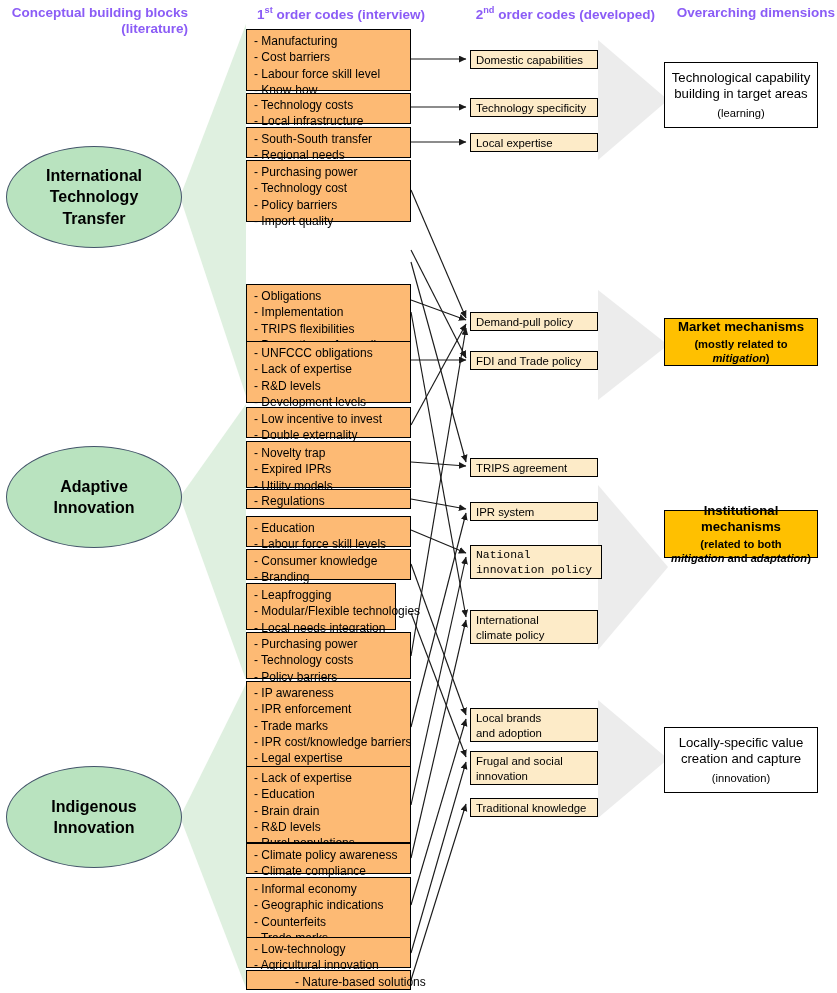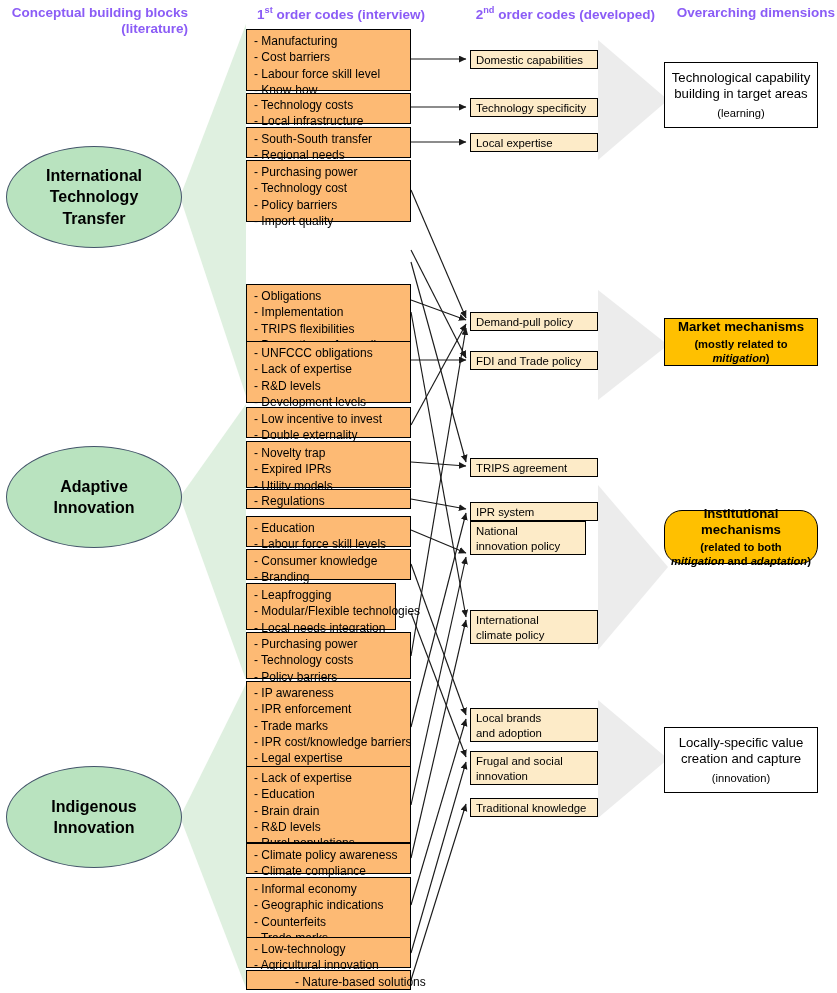--- a/index.html
+++ b/index.html
@@ -325,21 +325,21 @@
     </div>
     <div class="so-box" style="left:470px; top:351px; width:128px; height:19px;">
       <div>FDI and Trade policy</div>
     </div>
     <div class="so-box" style="left:470px; top:458px; width:128px; height:19px;">
       <div>TRIPS agreement</div>
     </div>
     <div class="so-box" style="left:470px; top:502px; width:128px; height:19px;">
       <div>IPR system</div>
     </div>
-    <div class="so-box" style="left:470px; top:521px; width:116px; height:34px;">
+    <div class="so-box" style="left:470px; top:545px; width:132px; height:34px;font-family:Liberation Mono, monospace;">
       <div>National</div>
       <div>innovation policy</div>
     </div>
     <div class="so-box" style="left:470px; top:610px; width:128px; height:34px;">
       <div>International</div>
       <div>climate policy</div>
     </div>
     <div class="so-box" style="left:470px; top:708px; width:128px; height:34px;">
       <div>Local brands</div>
       <div>and adoption</div>
@@ -362,21 +362,21 @@
 
     <div class="dim-box highlight" style="left:664px; top:318px; width:154px; height:48px;">
       <div class="dim-main">
         <span>Market mechanisms</span>
       </div>
       <div class="dim-sub">
         <span>(mostly related to </span><span class="it">mitigation</span><span>)</span>
       </div>
     </div>
 
-    <div class="dim-box highlight" style="left:664px; top:510px; width:154px; height:54px;border-radius:18px;">
+    <div class="dim-box highlight" style="left:664px; top:510px; width:154px; height:48px;">
       <div class="dim-main">
         <span>Institutional mechanisms</span>
       </div>
       <div class="dim-sub">
         <span>(related to both</span><br>
         <span class="it">mitigation</span><span> and </span><span class="it">adaptation</span><span>)</span>
       </div>
     </div>
 
     <div class="dim-box plain" style="left:664px; top:727px; width:154px; height:66px;">

